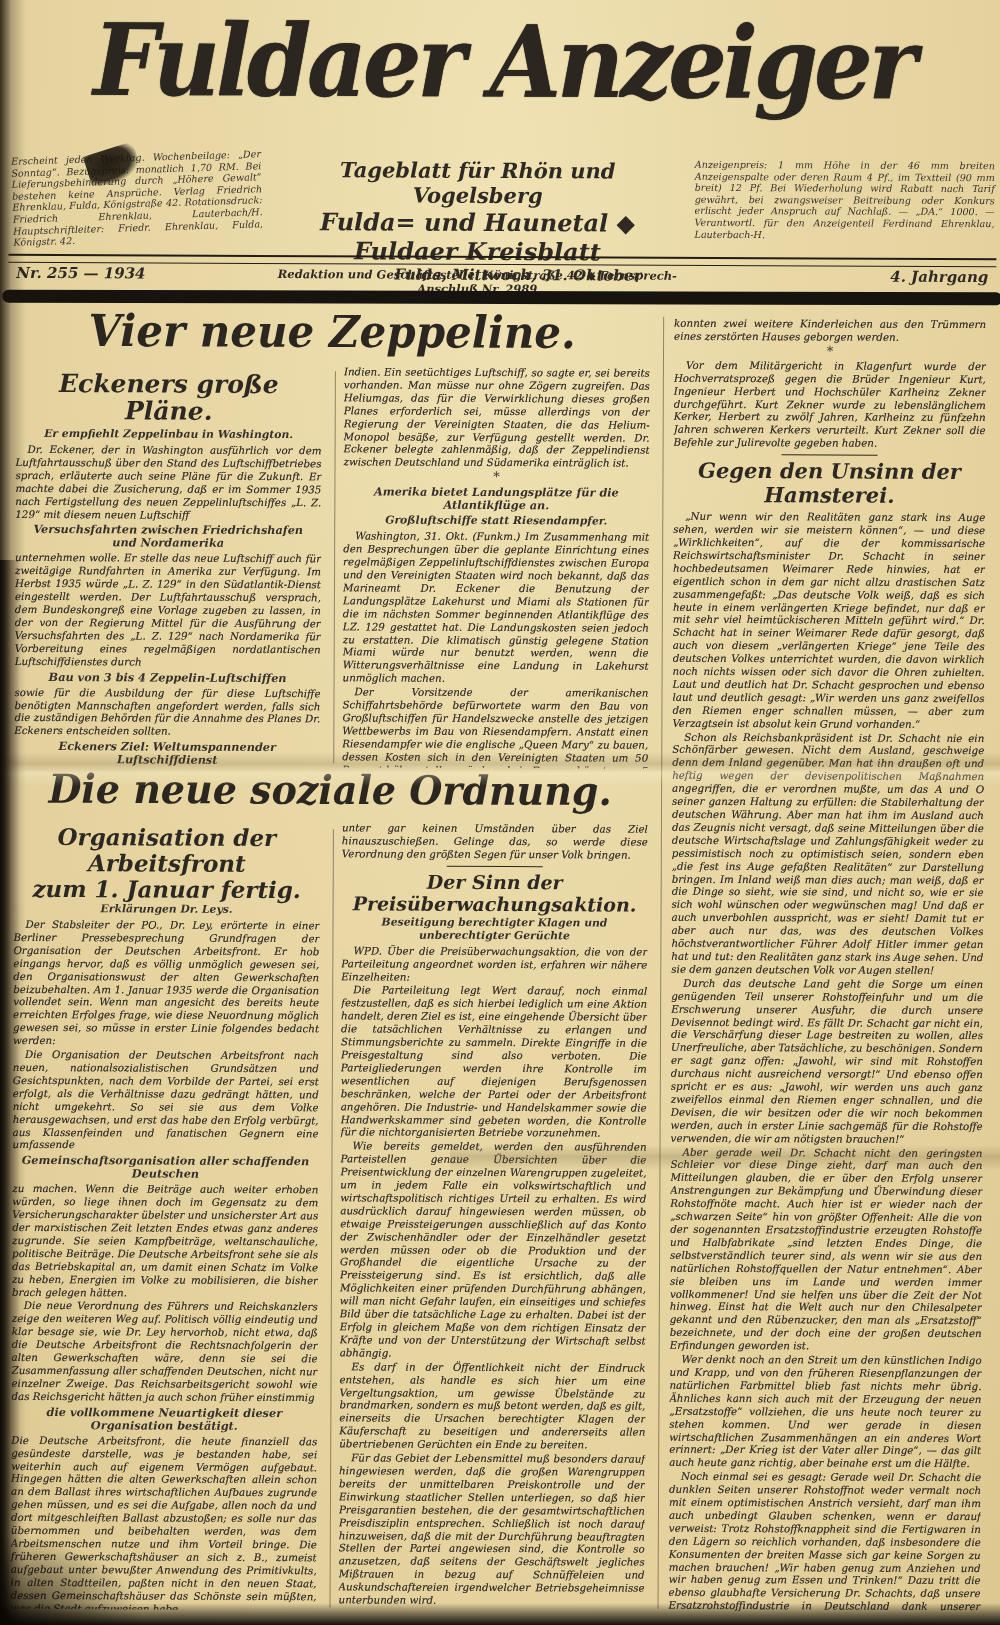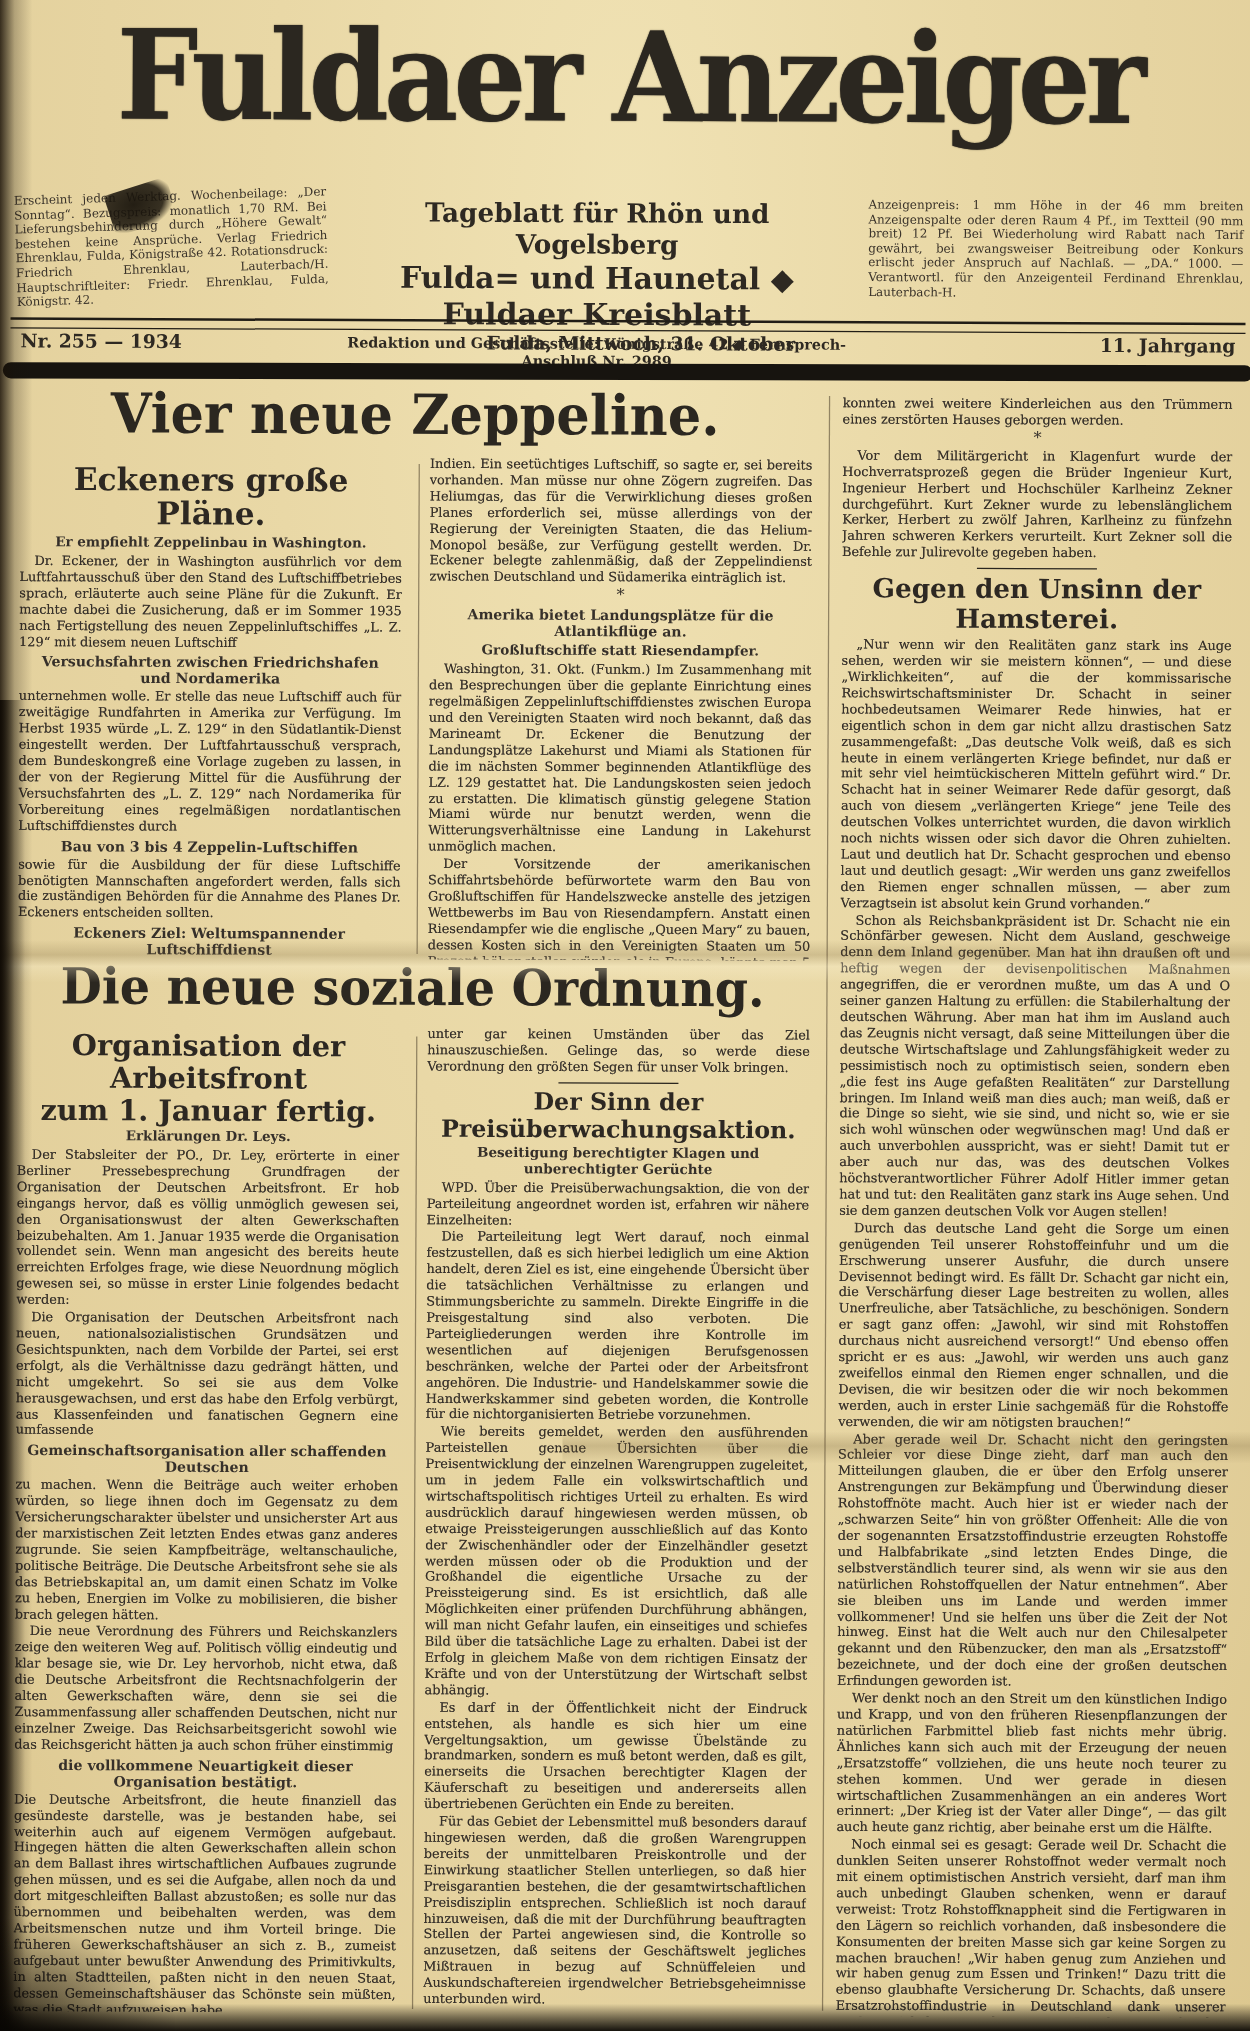--- a/index.html
+++ b/index.html
@@ -1,19 +1,19 @@
 <!DOCTYPE html>
 <html><head>
 <meta charset="utf-8">
 <style>
   html,body{margin:0;padding:0;width:1000px;height:1625px;overflow:hidden;
     background:#0d0b08;font-family:"DejaVu Serif",serif;}
   .page{position:absolute;inset:0;color:#36302a;
     background:
-      radial-gradient(ellipse at 50% 12%, #f0e2b4 0%, #e9d8a6 40%, #e3d09c 78%, #dcc78f 100%);}
+      radial-gradient(ellipse at 50% 12%, #f0e2b4 0%, #e9d8a6 40%, #e3d09c 78%, #dcc78f 100%); font-style: italic;}
   .content{position:absolute;inset:0;transform:rotate(0.25deg);}
 
   
   .shade-left{position:absolute;left:0;top:0;bottom:0;width:26px;pointer-events:none;z-index:5;
     background:linear-gradient(to right, rgba(24,16,7,0.85), rgba(24,16,7,0.25) 45%, rgba(24,16,7,0) 100%);}
   .shade-left-low{position:absolute;left:0;top:560px;bottom:0;width:20px;pointer-events:none;z-index:5;
     background:linear-gradient(to right, rgba(15,10,4,0.95), rgba(15,10,4,0.35) 55%, rgba(15,10,4,0) 100%);}
   .shade-bottom{position:absolute;left:0;right:0;bottom:0;height:22px;pointer-events:none;z-index:5;
     background:linear-gradient(to top, rgba(8,6,3,0.95), rgba(8,6,3,0.45) 55%, rgba(8,6,3,0) 100%);}
   .corner-bl{position:absolute;left:0;bottom:0;width:140px;height:90px;pointer-events:none;z-index:5;
@@ -93,21 +93,21 @@
         <div class="ic3">Redaktion und Geschäftsstelle: Königstraße 42 ◆ Fernsprech-Anschluß Nr. 2989</div>
       </div>
       <div class="info-side info-right">Anzeigenpreis: 1 mm Höhe in der 46 mm breiten Anzeigenspalte oder deren Raum 4 Pf., im Textteil (90 mm breit) 12 Pf. Bei Wiederholung wird Rabatt nach Tarif gewährt, bei zwangsweiser Beitreibung oder Konkurs erlischt jeder Anspruch auf Nachlaß. — „DA.“ 1000. — Verantwortl. für den Anzeigenteil Ferdinand Ehrenklau, Lauterbach-H.</div>
     </div>
 
     <div class="double-rule"></div>
 
     <div class="dateline">
       <span>Nr. 255 — 1934</span>
       <span class="mid">Fulda, Mittwoch, 31. Oktober</span>
-      <span>11. Jahrgang</span>
+      <span>4. Jahrgang</span>
     </div>
 
     <div class="black-band"></div>
 
     <div class="zepp-head">Vier neue Zeppeline.</div>
 
     <div class="colblock colA1">
       <div class="subhead1">Eckeners große Pläne.</div>
       <div class="kicker">Er empfiehlt Zeppelinbau in Washington.</div>
       <p class="para">Dr. Eckener, der in Washington ausführlich vor dem Luftfahrtausschuß über den Stand des Luftschiffbetriebes sprach, erläuterte auch seine Pläne für die Zukunft. Er machte dabei die Zusicherung, daß er im Sommer 1935 nach Fertigstellung des neuen Zeppelinluftschiffes „L. Z. 129“ mit diesem neuen Luftschiff</p>

